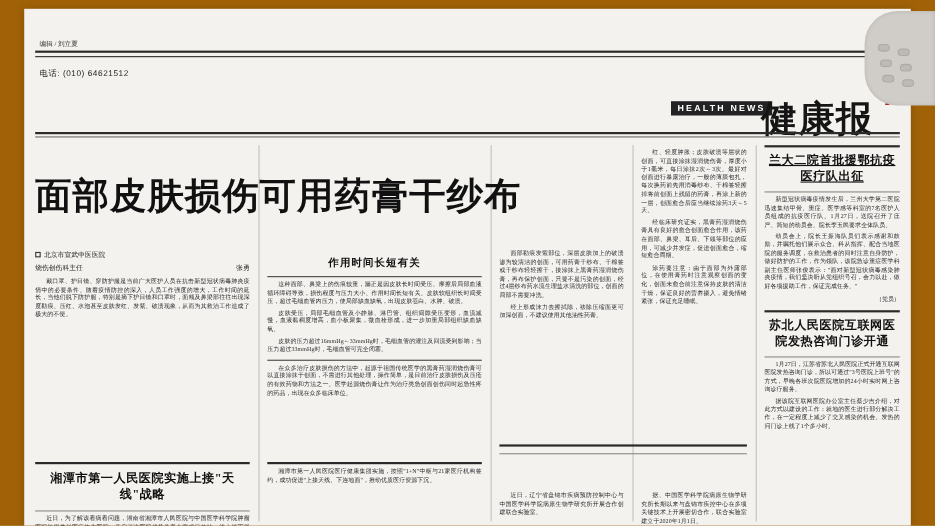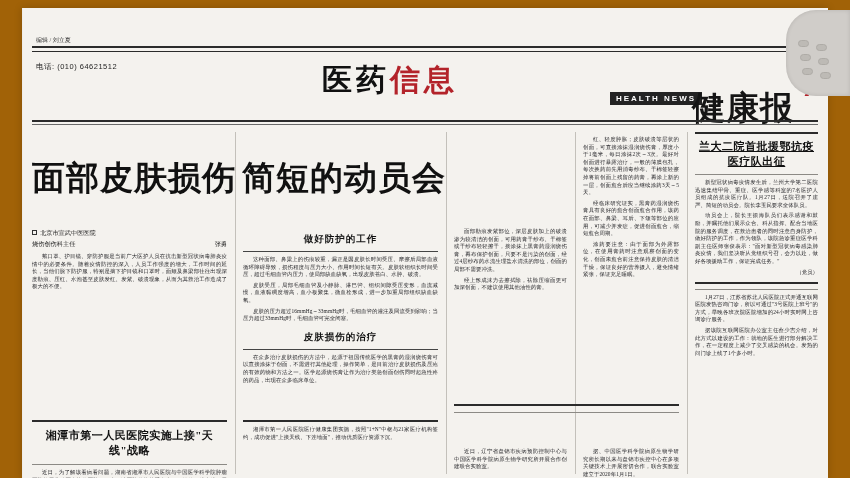--- a/index.html
+++ b/index.html
@@ -174,23 +174,20 @@
     <div class="masthead">
       <div class="top-rules"></div>
       <div class="top-rules2"></div>
 
       <div style="position:absolute;left:14px;top:28px;font-size:6px;color:#333;font-family:'Liberation Serif',serif;">编辑 / 刘立夏</div>
 
       <div class="mh-left">
         <div class="lbl">电话: (010) 64621512</div>
       </div>
 
-      <div class="mh-title">
-        <span>医药</span><span class="red">信息</span>
-      </div>
 
       <div class="mh-hn-box">HEALTH  NEWS</div>
 
 
       <div class="mh-brand">健康报</div>
       <div class="mh-pageno">7</div>
 
       <div class="mh-underline"></div>
       <div class="mh-underline2"></div>
     </div>
@@ -198,21 +195,21 @@
     <div class="body-area">
 
       <div class="colrule" style="left:203px;top:0;"></div>
       <div class="colrule" style="left:414px;top:0;"></div>
       <div class="colrule" style="left:543px;top:0;"></div>
       <div class="colrule" style="left:655px;top:0;"></div>
 
       <div class="headline">
         <span>面部皮肤损伤</span>
         <span class="hl-gap"></span>
-        <span>简短的动员会</span>
+        <span>可用药膏干纱布</span>
       </div>
 
       <div class="col" style="left:0; top:96px; width:195px;">
         <div class="byline">
           <span class="sq"></span><span>北京市宣武中医医院</span>
           <div style="margin-top:1px;">
             <span>烧伤创伤科主任</span>
             <span class="name">张勇</span>
           </div>
         </div>
@@ -224,28 +221,27 @@
       <div class="col" style="left:0; top:288px; width:195px;">
         <div class="hrule-heavy"></div>
         <div class="small-head" style="margin-top:6px;">湘潭市第一人民医院实施上接"天线"战略</div>
         <div class="hrule-light" style="margin-top:6px;"></div>
         <div class="ctext" style="margin-top:4px;">
           <p>近日，为了解该看病看问题，湖南省湘潭市人民医院与中国医学科学院肿瘤医院施用养科医疗协作医院，开启了该医院优势关系专家项目签约，线上线下展开合作。</p>
         </div>
       </div>
 
       <div class="col" style="left:211px; top:96px; width:195px;">
-        <div class="subhead">做好防护的工作</div>
+        <div class="subhead">作用时间长短有关</div>
         <div class="rule-th"></div>
         <div class="ctext">
           <p>这种面部、鼻梁上的伤痕较重，漏正是因皮肤长时间受压、摩擦后局部血液循环障碍导致，损伤程度与压力大小、作用时间长短有关。皮肤软组织长时间受压，超过毛细血管内压力，使局部缺血缺氧，出现皮肤苍白、水肿、破溃。</p>
           <p>皮肤受压，局部毛细血管及小静脉、淋巴管、组织间隙受压变形，血流减慢，血液黏稠度增高，血小板聚集，微血栓形成，进一步加重局部组织缺血缺氧。</p>
           <p>皮肤的压力超过16mmHg～33mmHg时，毛细血管的灌注及回流受到影响；当压力超过33mmHg时，毛细血管可完全闭塞。</p>
         </div>
-        <div class="subhead" style="margin-top:8px;">皮肤损伤的治疗</div>
         <div class="rule-th"></div>
         <div class="ctext">
           <p>在众多治疗皮肤损伤的方法中，起源于祖国传统医学的黑膏药湿润烧伤膏可以直接涂抹于创面，不需进行其他处理，操作简单，是目前治疗皮肤损伤及压疮的有效药物和方法之一。医学起源烧伤膏让作为治疗类急创面创伤同时起急性疼的药品，出现在众多临床单位。</p>
         </div>
       </div>
 
       <div class="col" style="left:211px; top:288px; width:195px;">
         <div class="hrule-heavy"></div>
         <div class="ctext" style="margin-top:4px;">
           <p>湘潭市第一人民医院医疗健康集团实施，按照"1+N"中枢与21家医疗机构签约，成功促进"上接天线、下连地面"，推动优质医疗资源下沉。</p>
@@ -286,20 +282,21 @@
         <div class="hrule-heavy"></div>
         <div class="small-head" style="margin-top:5px;text-decoration:underline;">兰大二院首批援鄂抗疫医疗队出征</div>
         <div class="hrule-light" style="margin-top:5px;"></div>
         <div class="ctext" style="margin-top:4px;">
           <p>新型冠状病毒疫情发生后，兰州大学第二医院迅速集结甲骨、重症、医学感等科室的7名医护人员组成的抗疫医疗队。1月27日，送院召开了庄严、简短的动员会。院长李玉民要求全体队员。</p>
           <p>动员会上，院长王振海队员们表示感谢和鼓励，并嘱托他们展示众合、科从指挥、配合当地医院的服务调度，在救治患者的同时注意自身防护，做好防护的工作，作为领队，该院急诊重症医学科副主任医师张俊表示："面对新型冠状病毒感染肺炎疫情，我们坚决听从党组织号召，会力以赴，做好各项援助工作，保证完成任务。"</p>
         </div>
         <div class="tag-right">（党员）</div>
 
         <div class="hrule-heavy" style="margin-top:6px;"></div>
+        <div class="small-head" style="margin-top:5px;">苏北人民医院互联网医院发热咨询门诊开通</div>
         <div class="hrule-light" style="margin-top:5px;"></div>
         <div class="ctext" style="margin-top:4px;">
           <p>1月27日，江苏省苏北人民医院正式开通互联网医院发热咨询门诊，所以可通过"3号医院上班号"的方式，早晚各班次院医院增加的24小时实时网上咨询诊疗服务。</p>
           <p>据该院互联网医院办公室主任蔡少吉介绍，对此方式以建设的工作：就地的医生进行部分解决工作，在一定程度上减少了交叉感染的机会。发热的问门诊上线了1个多小时。</p>
         </div>
       </div>
 
     </div>
   </div>
 

